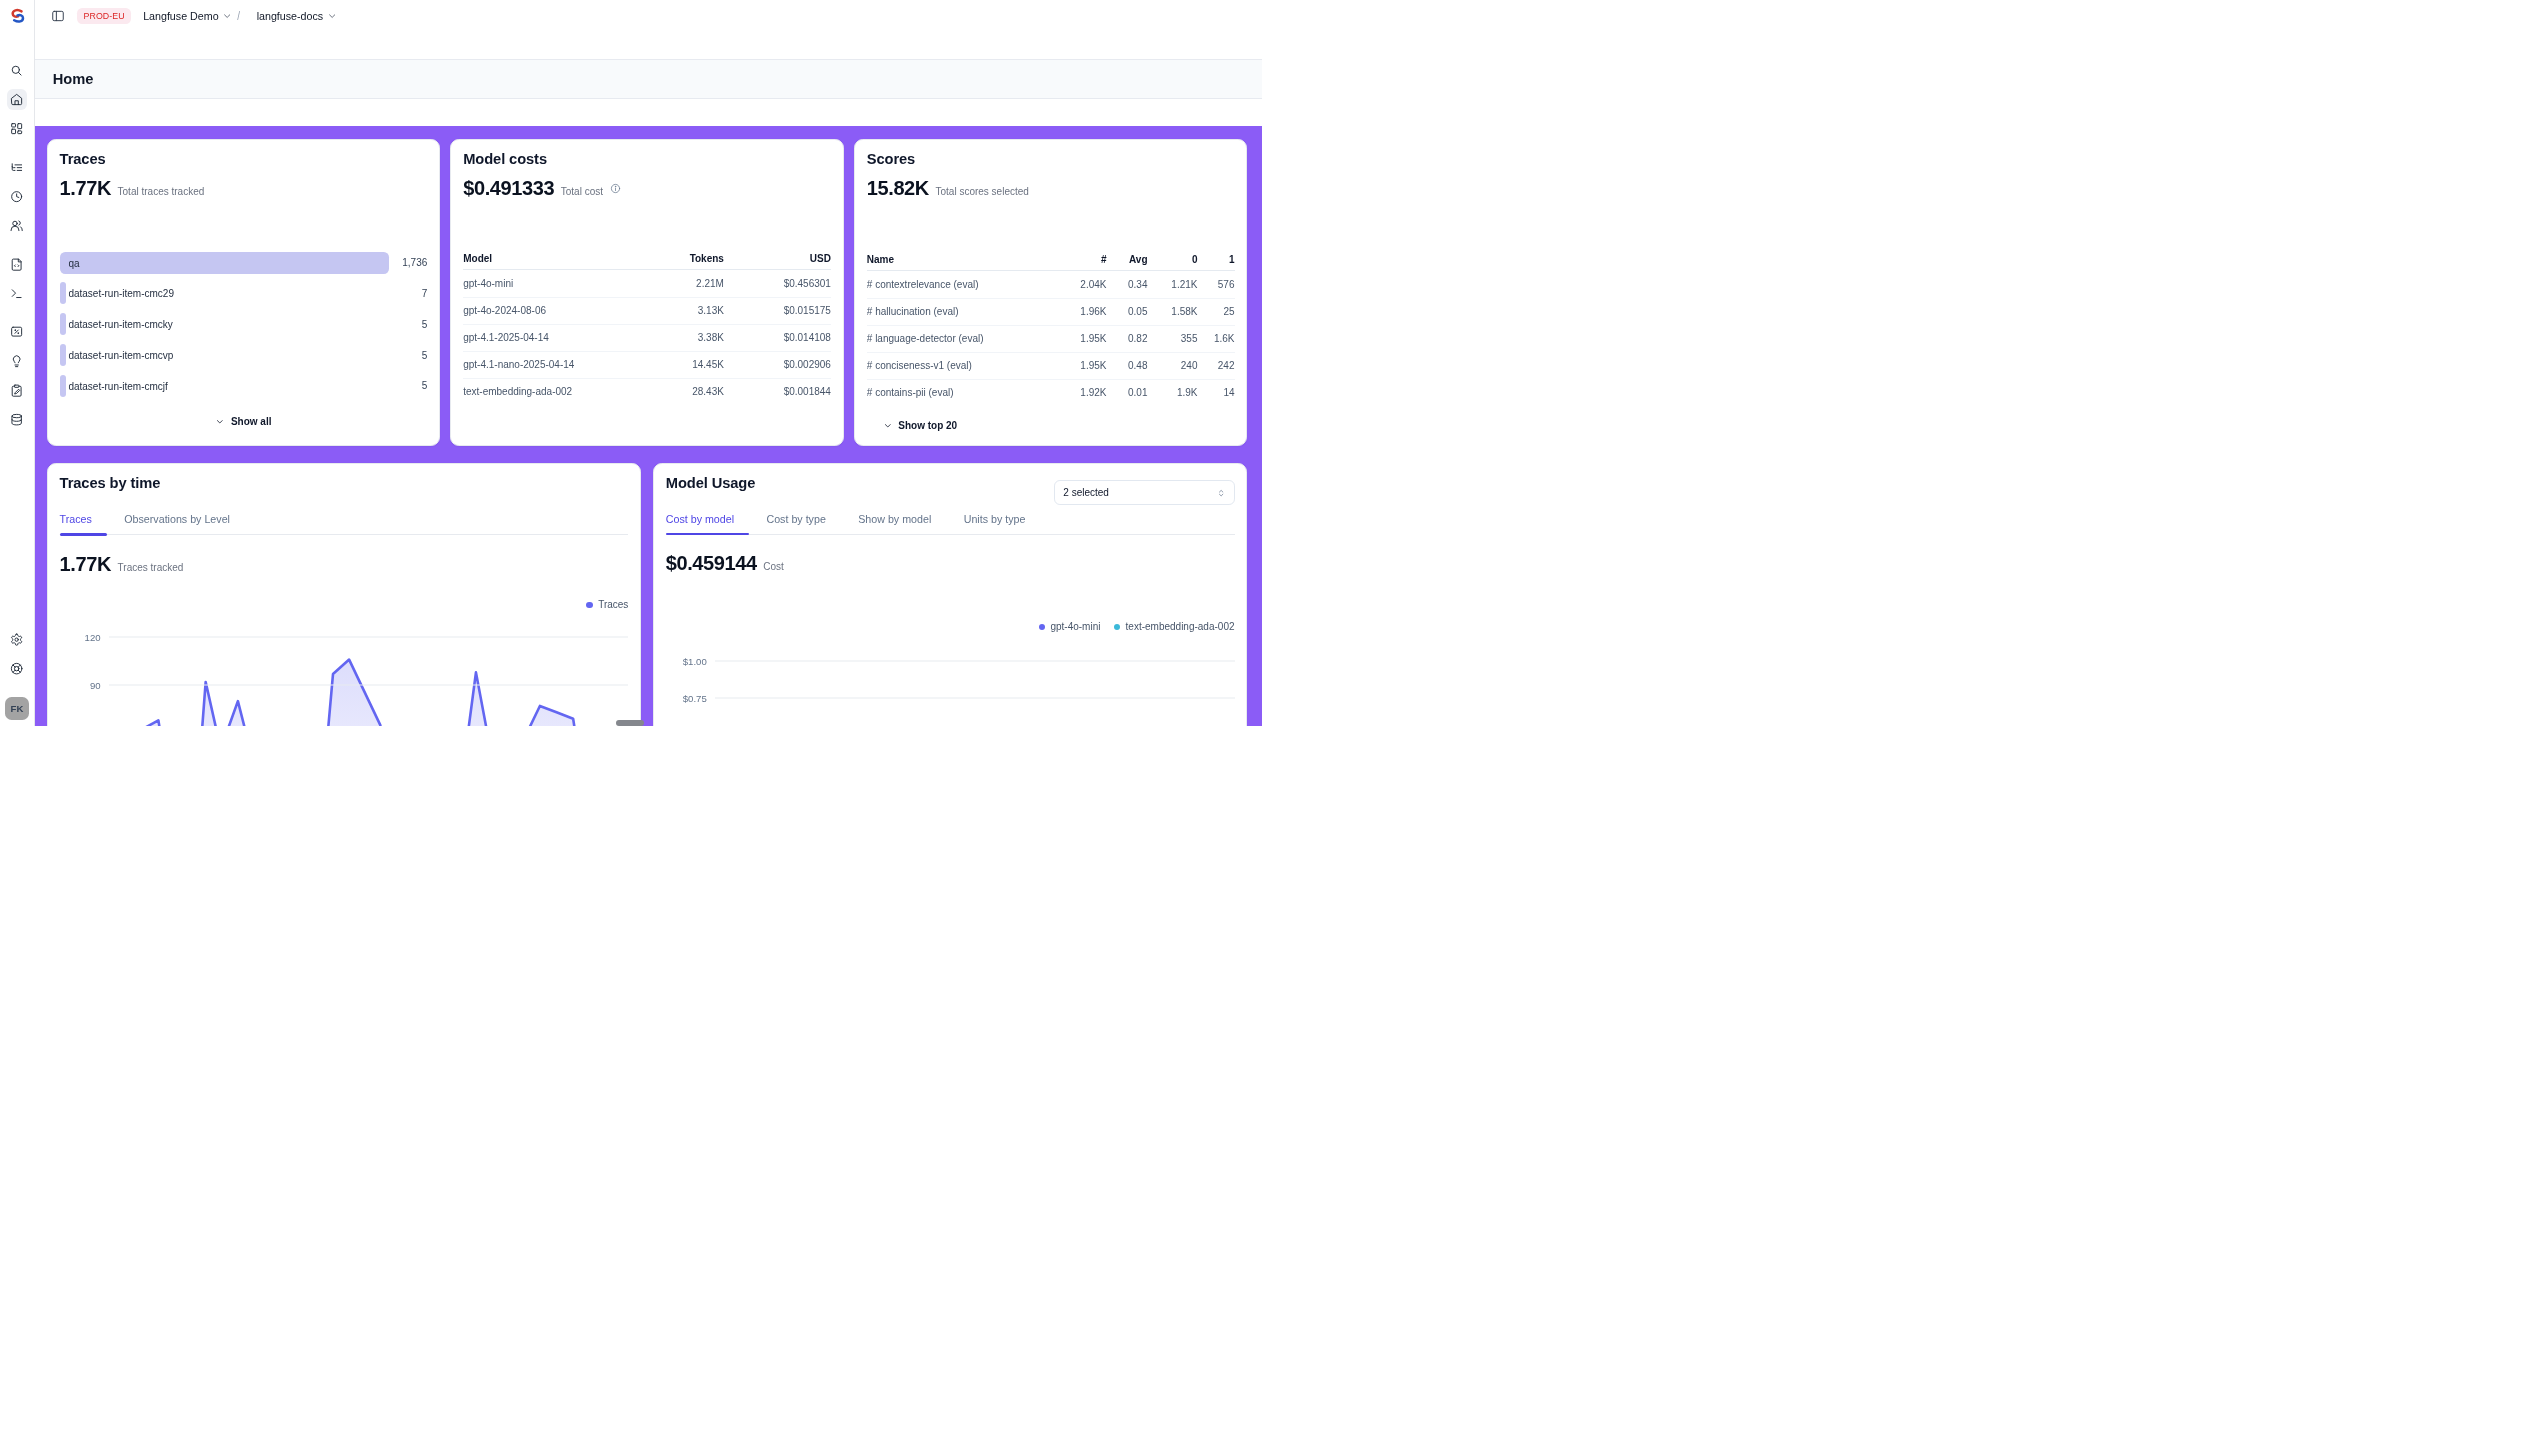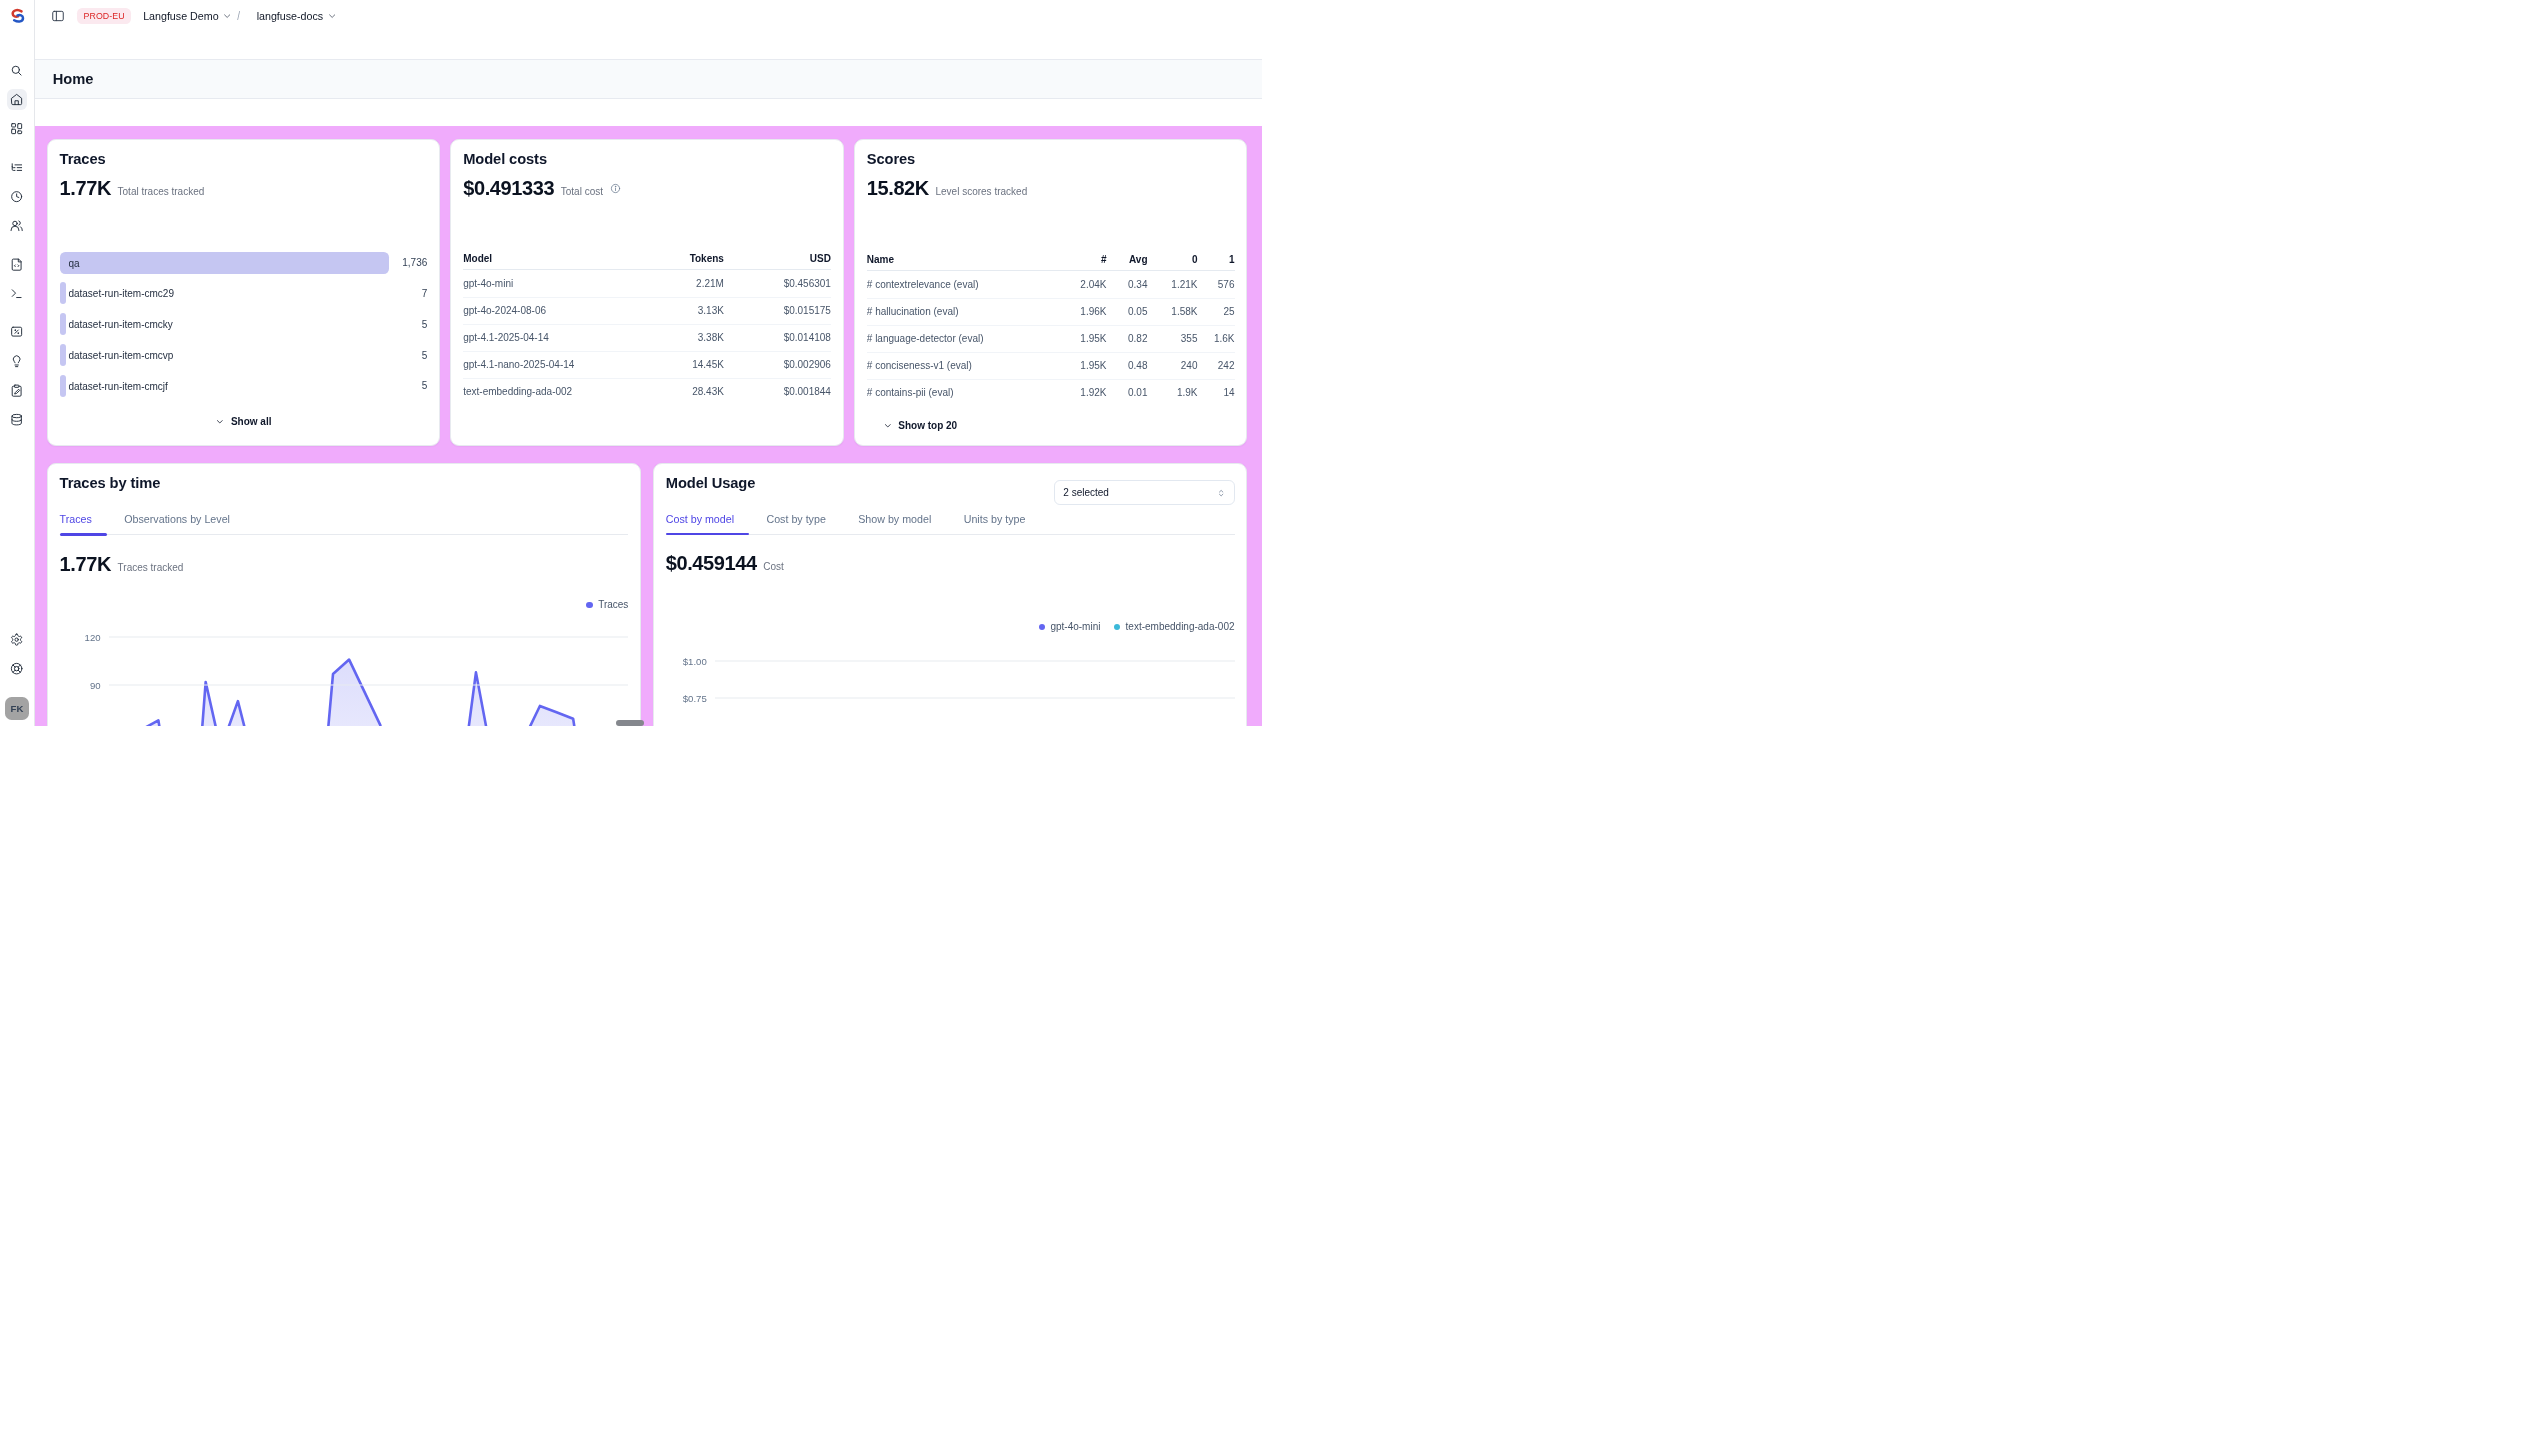--- a/index.html
+++ b/index.html
@@ -29,21 +29,21 @@
   .env-badge { margin-left:8.8px; background:#fbe9ef; color:#dc2626; font-size:8.8px; font-weight:500;
     padding:2.9px 6.6px; border-radius:5.2px; letter-spacing:0.1px; cursor:pointer; }
   .crumb { display:flex; align-items:center; gap:3.7px; margin-left:11.8px; font-size:10.7px; font-weight:500; color:#111827; cursor:pointer; }
   .crumb .icon { width:10.3px; height:10.3px; stroke:#374151; }
   .crumb-sep { color:#9aa3b2; font-size:12.5px; font-weight:300; margin:0 4.4px; transform:scaleX(.8); }
 
   .pagehead { height:40px; background:#f8fafc; border-top:0.7px solid #e7eaf0; border-bottom:0.7px solid #e7eaf0;
     display:flex; align-items:center; padding-left:17.7px; flex:0 0 40px; }
   .pagehead h1 { font-size:14.7px; font-weight:700; color:#111827; }
 
-  .content { flex:1; background:#f0abfc; padding:12.5px 14.7px 0 11.8px; overflow:hidden; }
+  .content { flex:1; background:#8b5cf6; padding:12.5px 14.7px 0 11.8px; overflow:hidden; }
   .row1 { display:grid; grid-template-columns:1fr 1fr 1fr; gap:10.3px; height:307px; }
   .row2 { display:grid; grid-template-columns:1fr 1fr; gap:11.8px; margin-top:17px; height:412px; }
 
   .card { background:#fff; border:0.7px solid #e7eaef; border-radius:8.8px; box-shadow:0 0.7px 1.5px rgba(16,24,40,.04);
     padding:11.8px; display:flex; flex-direction:column; overflow:hidden; position:relative; }
   .card-title { font-size:14.7px; font-weight:700; color:#0f172a; letter-spacing:-0.1px; }
   .metric { display:flex; align-items:baseline; gap:6.6px; margin-top:9.6px; }
   .metric-value { font-size:20px; font-weight:700; color:#0b1220; letter-spacing:-0.4px; }
   .metric-label { font-size:10px; color:#6b7280; }
   .info-btn { border:0; background:none; cursor:pointer; padding:0; align-self:center; display:flex; }
@@ -350,21 +350,21 @@
                 <span class="num">28.43K</span>
                 <span class="num">$0.001844</span>
               </div>
             </div>
         </section>
 
         <section class="card">
           <div class="card-title">Scores</div>
           <div class="metric">
             <span class="metric-value">15.82K</span>
-            <span class="metric-label">Level scores tracked</span>
+            <span class="metric-label">Total scores selected</span>
           </div>
           <div class="mini-table" id="scores-table">
               <div class="t-head scores-grid">
                 <span>Name</span>
                 <span class="num">#</span>
                 <span class="num">Avg</span>
                 <span class="num">0</span>
                 <span class="num">1</span>
               </div>
               <div class="t-row scores-grid">

